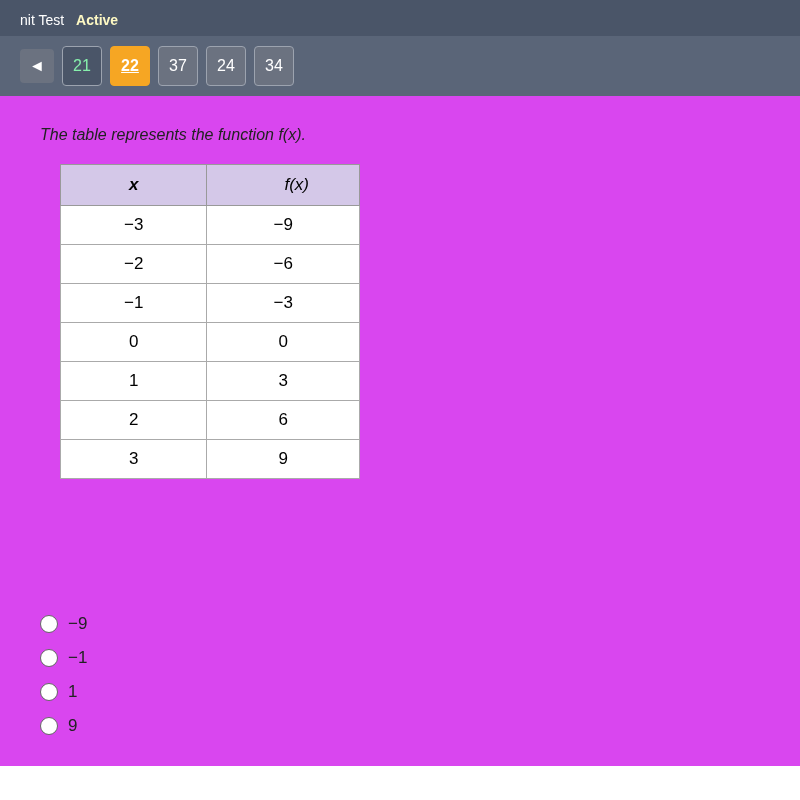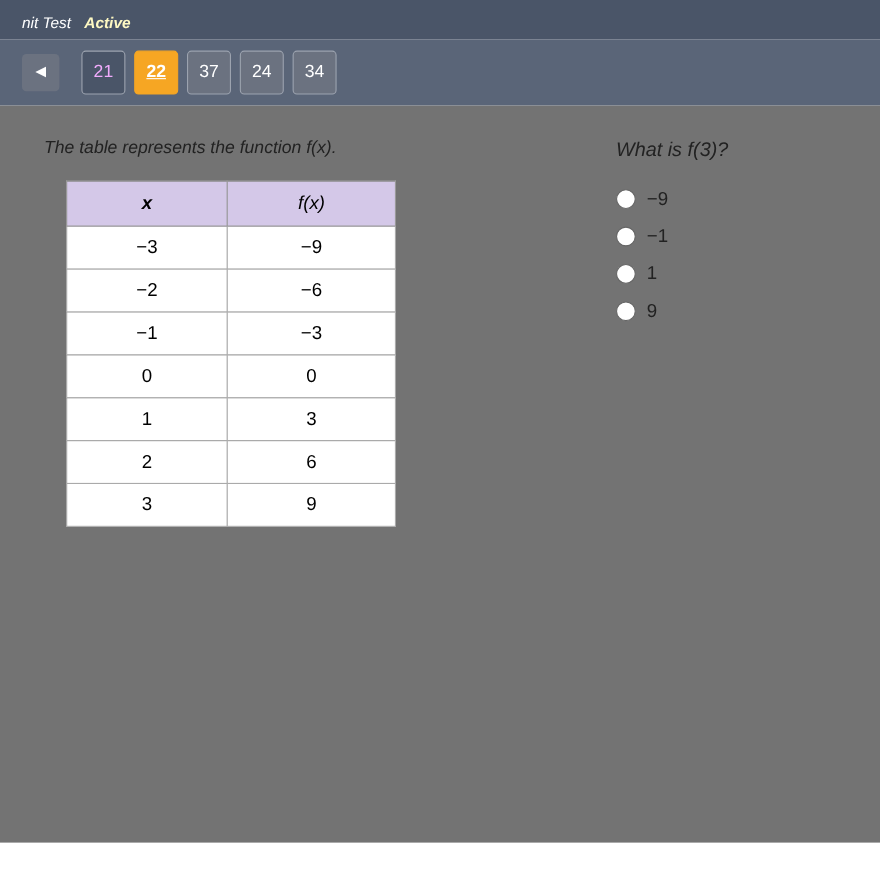--- a/index.html
+++ b/index.html
@@ -24,21 +24,20 @@
       font-weight: bold;
       color: white;
       margin-bottom: 4px;
     }
 
     .header-breadcrumb {
       display: flex;
       align-items: center;
       gap: 12px;
       font-size: 14px;
-      font-style: italic;
     }
 
     .breadcrumb-link {
       color: white;
       font-size: 14px;
     }
 
     .breadcrumb-active {
       color: #fef9c3;
       font-weight: bold;
@@ -87,31 +86,31 @@
       background: #f6a623;
       border-color: #f6a623;
       color: white;
       font-weight: bold;
       text-decoration: underline;
     }
 
     .nav-btn.visited {
       background: #4a5568;
       border-color: #9ca3af;
-      color: #f0abfc;
-      margin-left: 12px;
+      color: #86efac;
     }
 
     
     .main-content {
-      background: #737373;
+      background: #d946ef;
       padding: 30px 40px;
       min-height: calc(800px - 130px);
       display: flex;
       gap: 60px;
+      flex-direction: column;
     }
 
     
     .left-column {
       flex: 1;
     }
 
     .question-intro {
       font-size: 16px;
       color: #222;
@@ -140,20 +139,21 @@
       font-style: italic;
     }
 
     .function-table th.x-header {
       font-style: italic;
       font-weight: bold;
     }
 
     .function-table th.fx-header {
       font-style: italic;
+      text-align: right;
     }
 
     .function-table td {
       border: 1.5px solid #aaa;
       padding: 9px 50px;
       text-align: center;
       font-size: 17px;
       background: white;
     }
 
@@ -253,23 +253,20 @@
     </tr>
           <tr>
       <td>3</td>
       <td>9</td>
     </tr>
         </tbody>
     </table>
   </div>
 
   <div class="right-column">
-    <div class="question-text">
-      What is <em>f</em>(3)?
-    </div>
     <div class="answer-options">
       <label class="answer-option">
         <span class="radio-circle"></span>
         <span>−9</span>
       </label>
       <label class="answer-option">
         <span class="radio-circle"></span>
         <span>−1</span>
       </label>
       <label class="answer-option">

